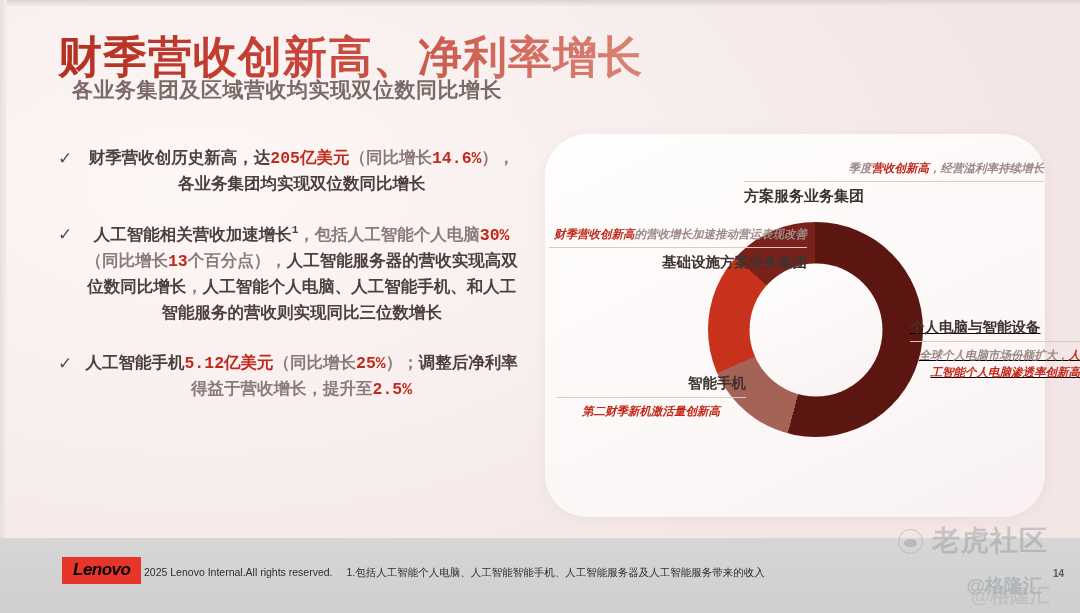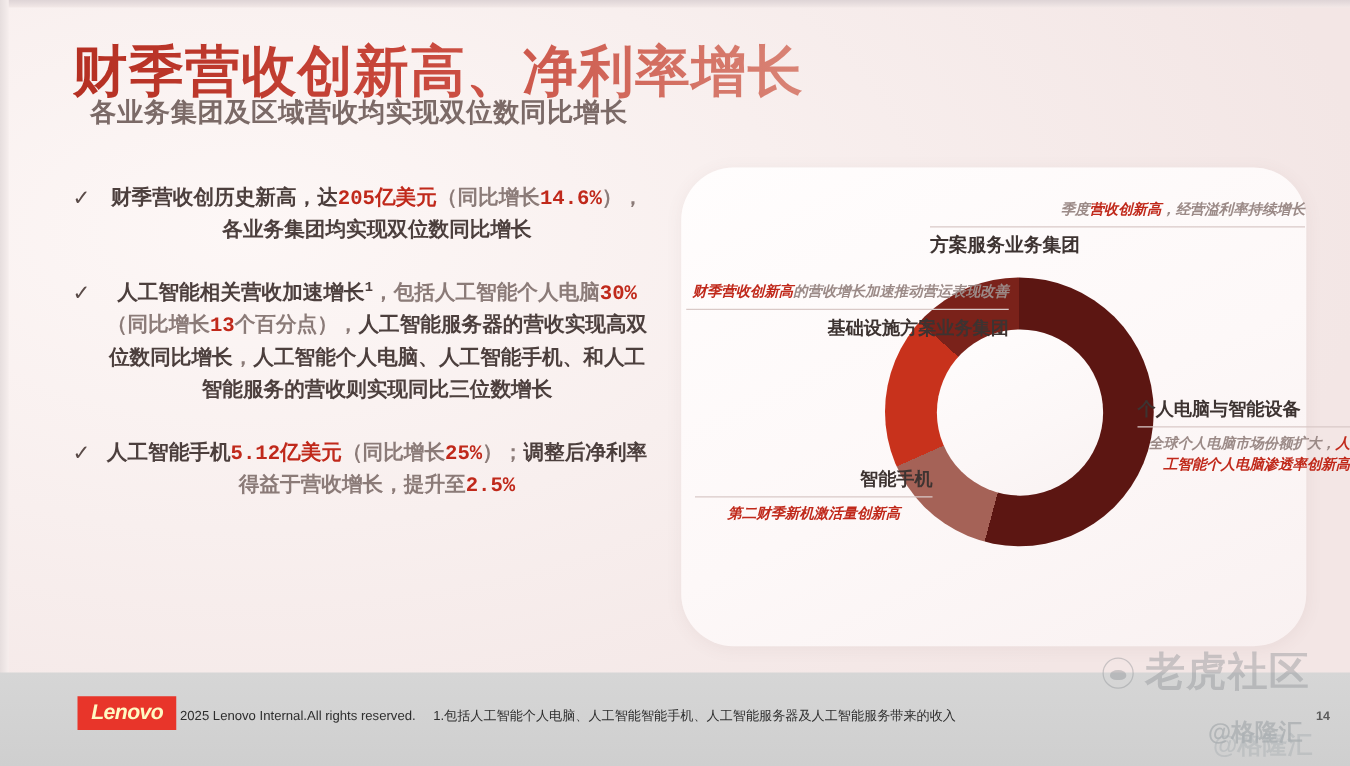--- a/index.html
+++ b/index.html
@@ -103,31 +103,31 @@
   .anno-top .grp { font-size:15px; }
 
   
   .anno-left { left:549px; top:226px; width:258px; text-align:right; }
 
   
   .anno-bl { left:556px; top:374px; width:190px; text-align:right; }
   .anno-bl .note { text-align:center; }
 
   
-  .anno-right { left:910px; top:318px; width:170px; text-align:left; }
+  .anno-right { left:910px; top:318px; width:170px; text-align:left;text-decoration:underline; }
   .anno-right .note { text-align:right; }
 
   
   .footer-bar {
     position:absolute; left:0; bottom:0; width:1080px; height:75px;
     background:linear-gradient(180deg,#d6d6d6 0%, #cfcfcf 100%);
   }
   .lenovo-logo {
     position:absolute; left:62px; bottom:29px;
-    background:#e8352a; color:#fef9c3;
+    background:#e8352a; color:#000000;
     font-size:17px; font-weight:bold; font-style:italic;
     padding:3px 11px 4px 11px; letter-spacing:-0.5px;
   }
   .footer-text {
     position:absolute; left:144px; bottom:33px;
     font-size:10.5px; color:#2e2e2e; white-space:nowrap;
   }
   .footer-note { margin-left:14px; }
 
   
@@ -139,21 +139,21 @@
   .wm-tiger .ico {
     width:25px; height:25px; border-radius:50%;
     border:1.6px solid #8e9296; position:relative;
   }
   .wm-tiger .ico::after {
     content:""; position:absolute; left:5px; top:9px;
     width:13px; height:8px; border-radius:50% 50% 40% 40%;
     background:#8e9296;
   }
   .wm-tiger .txt {
-    font-size:32px; font-weight:bold; color:#8e9296; letter-spacing:1px;
+    font-size:28px; font-weight:bold; color:#8e9296; letter-spacing:1px;
   }
   .wm-gl {
     position:absolute; right:38px; bottom:14px;
     font-size:19px; font-weight:bold; color:#9aa0a4; opacity:0.55;
   }
   .wm-gl2 {
     position:absolute; right:30px; bottom:4px;
     font-size:20px; font-weight:bold; color:#a9afb3; opacity:0.45;
   }
   .page-num {

